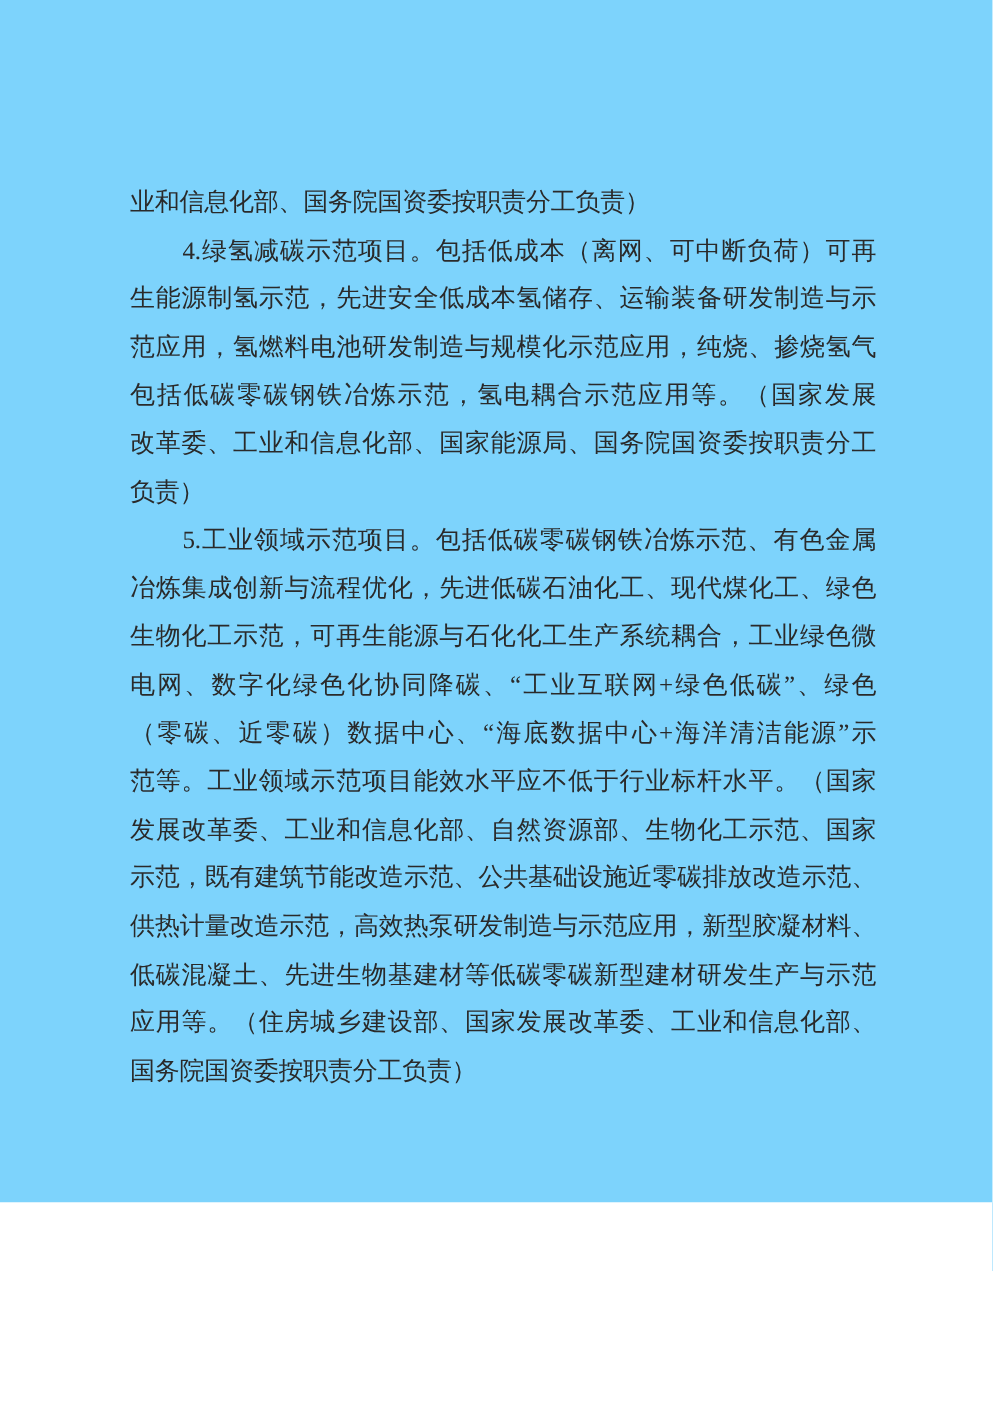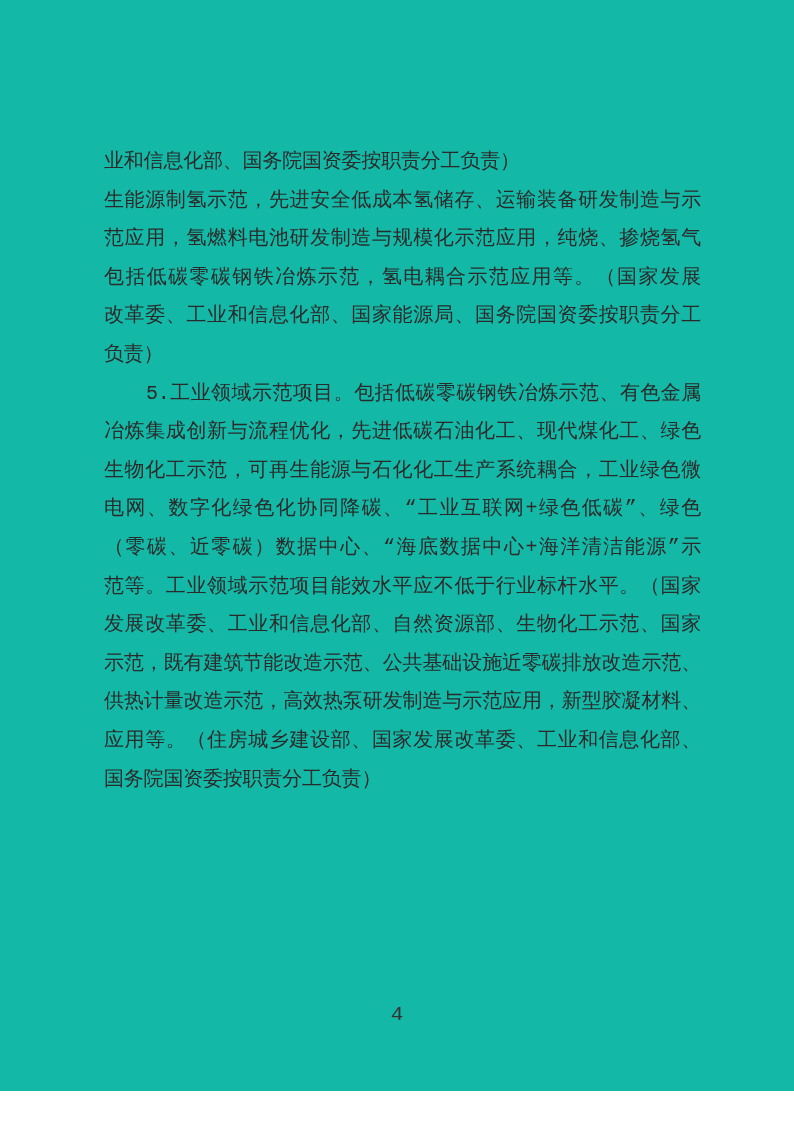--- a/index.html
+++ b/index.html
@@ -3,23 +3,23 @@
 <meta charset="utf-8">
 <style>
   html, body {
     margin: 0;
     padding: 0;
     background: #ffffff;
   }
   .page {
     position: relative;
     width: 794px;
-    height: 1091px;
-    background: #14b8a6;
-    font-family: Liberation Mono, monospace;
+    height: 962px;
+    background: #7dd3fc;
+    font-family: Liberation Serif, serif;
     overflow: hidden;
   }
   .content {
     position: absolute;
     left: 104px;
     top: 143px;
     width: 597px;
   }
   .line {
     height: 38.6px;
@@ -51,31 +51,33 @@
     font-size: 21px;
     color: #333333;
   }
 </style>
 </head>
 <body>
 
 <div class="page">
   <div class="content" id="doc-body">
       <div class="line">业和信息化部、国务院国资委按职责分工负责）</div>
+      <div class="line indent justify">4.绿氢减碳示范项目。包括低成本（离网、可中断负荷）可再</div>
       <div class="line justify">生能源制氢示范，先进安全低成本氢储存、运输装备研发制造与示</div>
       <div class="line justify">范应用，氢燃料电池研发制造与规模化示范应用，纯烧、掺烧氢气</div>
       <div class="line justify">包括低碳零碳钢铁冶炼示范，氢电耦合示范应用等。（国家发展</div>
       <div class="line justify">改革委、工业和信息化部、国家能源局、国务院国资委按职责分工</div>
       <div class="line">负责）</div>
       <div class="line indent justify">5.工业领域示范项目。包括低碳零碳钢铁冶炼示范、有色金属</div>
       <div class="line justify">冶炼集成创新与流程优化，先进低碳石油化工、现代煤化工、绿色</div>
       <div class="line justify">生物化工示范，可再生能源与石化化工生产系统耦合，工业绿色微</div>
       <div class="line justify">电网、数字化绿色化协同降碳、“工业互联网+绿色低碳”、绿色</div>
       <div class="line justify">（零碳、近零碳）数据中心、“海底数据中心+海洋清洁能源”示</div>
       <div class="line justify">范等。工业领域示范项目能效水平应不低于行业标杆水平。（国家</div>
       <div class="line justify">发展改革委、工业和信息化部、自然资源部、生物化工示范、国家</div>
       <div class="line justify">示范，既有建筑节能改造示范、公共基础设施近零碳排放改造示范、</div>
       <div class="line justify">供热计量改造示范，高效热泵研发制造与示范应用，新型胶凝材料、</div>
+      <div class="line justify">低碳混凝土、先进生物基建材等低碳零碳新型建材研发生产与示范</div>
       <div class="line justify">应用等。（住房城乡建设部、国家发展改革委、工业和信息化部、</div>
       <div class="line">国务院国资委按职责分工负责）</div>
     </div>
   <div class="page-number">4</div>
 </div>
 
 </body></html>

